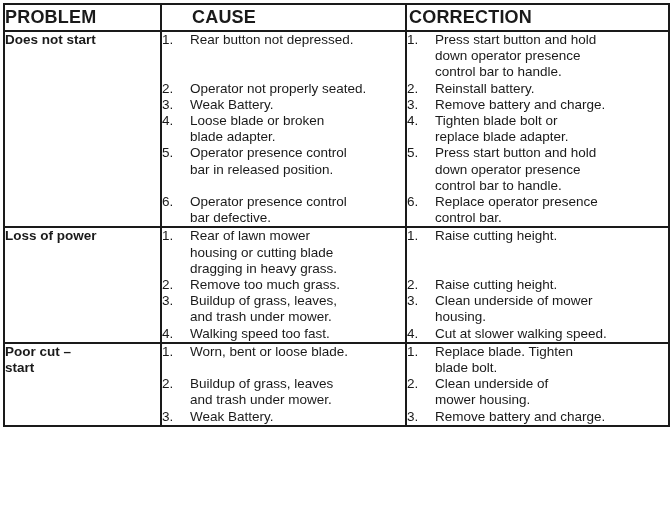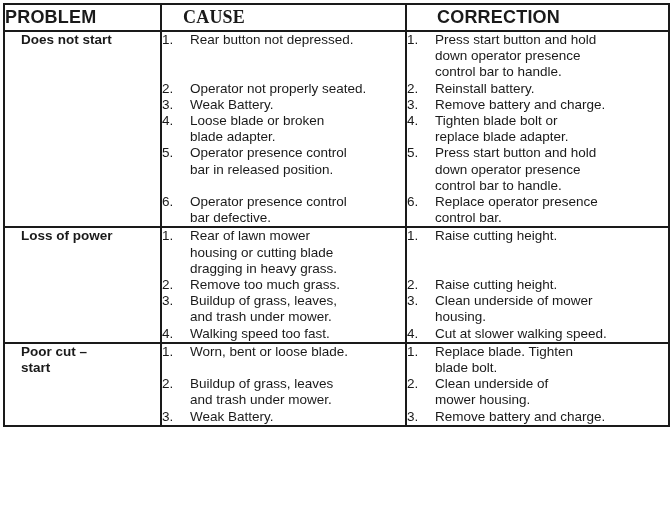--- a/index.html
+++ b/index.html
@@ -51,36 +51,35 @@
   thead th {
     font-size: 18px;
     font-weight: bold;
     letter-spacing: 0.2px;
     text-align: left;
     height: 25px;
     line-height: 25px;
     padding: 0 0 0 10px;
     white-space: nowrap;
   }
-  thead th.h-cause      { padding-left: 21px; font-family: Liberation Serif, serif; }
-  thead th.h-correction { padding-left: 30px; border-radius: 7px; }
+  thead th.h-cause      { padding-left: 30px; }
+  thead th.h-correction { padding-left: 2px; border-radius: 7px; }
 
   
   tbody tr { border-bottom: 2px solid #1a1a1a; }
   tbody tr:last-child { border-bottom: none; }
 
   td.problem-cell {
     padding: 7px 6px 8px 9px;
   }
   .problem-label {
     font-size: 13.5px;
     font-weight: bold;
     line-height: 16.5px;
     white-space: pre-line;
-    padding-left: 16px;
   }
 
   td.list-cell {
     padding: 7px 4px 8px 0;
   }
   td.cause-cell      { padding-left: 14px; }
   td.correction-cell { padding-left: 11px; }
 
   ol.items {
     list-style: none;

